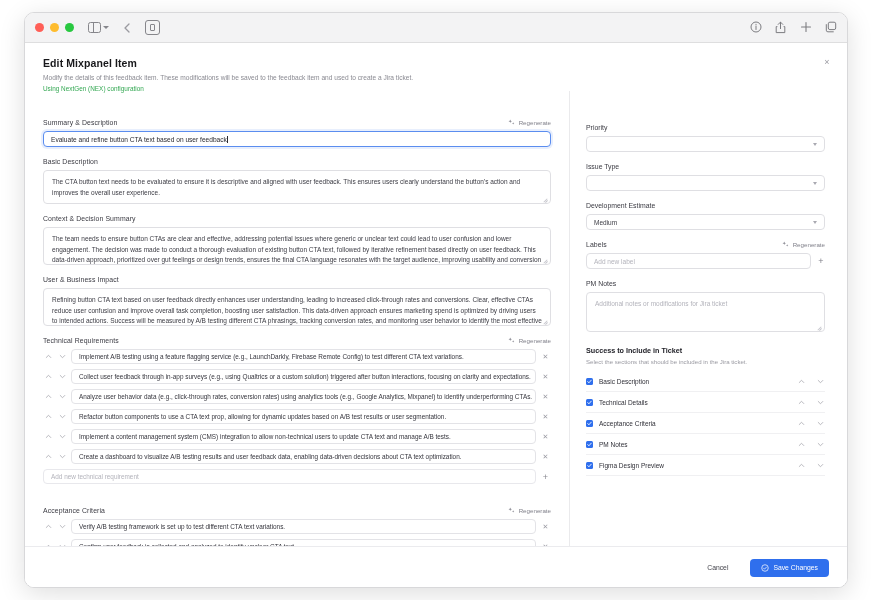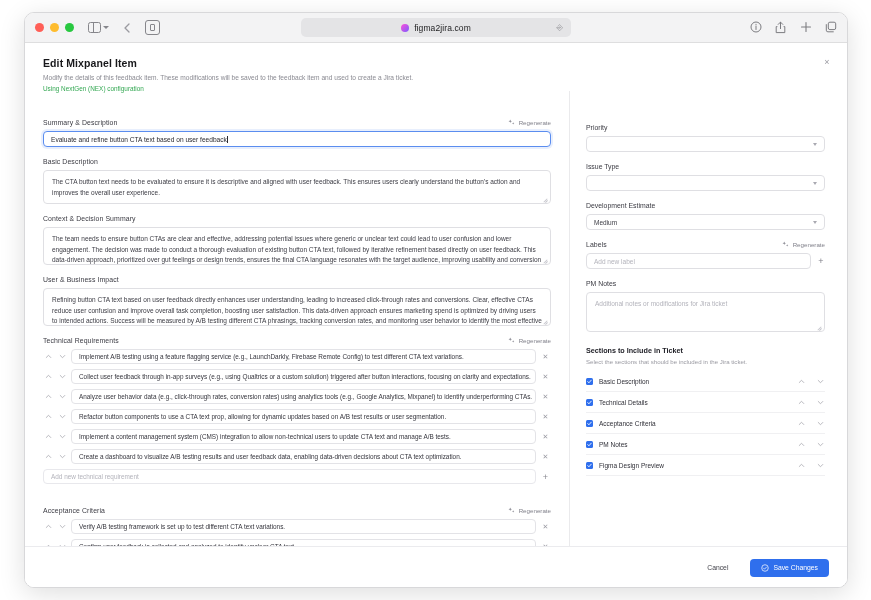--- a/index.html
+++ b/index.html
@@ -346,25 +346,20 @@
     <div id="back-btn" class="tb-btn">
       <svg width="6" height="10" viewBox="0 0 6 10">
         <path d="M5 1L1 5l4 4" stroke="#9a9a9f" stroke-width="1.3" fill="none" stroke-linecap="round" stroke-linejoin="round"></path>
       </svg>
     </div>
 
     <div id="tab-overview-btn">
       <div class="inner"></div>
     </div>
 
-    <div id="address-bar">
-      <div id="favicon"></div>
-      <span id="address-url">figma2jira.com</span>
-      <span id="reader-icon">⎆</span>
-    </div>
 
     <div id="toolbar-right">
       <div class="tr-ico">
         <svg width="12" height="12" viewBox="0 0 12 12">
           <circle cx="6" cy="6" r="5" stroke="#7c7c80" stroke-width="1" fill="none"></circle>
           <path d="M6 3.3v.2M6 5v3.5" stroke="#7c7c80" stroke-width="1" stroke-linecap="round"></path>
         </svg>
       </div>
       <div class="tr-ico">
         <svg width="11" height="13" viewBox="0 0 11 13">
@@ -662,21 +657,21 @@
 
         <div class="r-field">
           <span class="r-label">PM Notes</span>
           <div class="pm-textarea">
             <span>Additional notes or modifications for Jira ticket</span>
             <span class="resize-grip"></span>
           </div>
         </div>
 
         <div>
-          <div id="sections-title">Sections to Include in Ticket</div>
+          <div id="sections-title">Success to Include in Ticket</div>
           <div id="sections-sub">Select the sections that should be included in the Jira ticket.</div>
           <div id="sections-list">
               <div class="section-row">
                 <span class="chk">
                   <svg width="5" height="5" viewBox="0 0 8 8">
                     <path d="M1.2 4.1l1.8 2 3.8-4.2" stroke="#ffffff" stroke-width="1.4" fill="none" stroke-linecap="round" stroke-linejoin="round"></path>
                   </svg>
                 </span>
                 <span class="section-name">Basic Description</span>
                 <span class="section-arrows">

